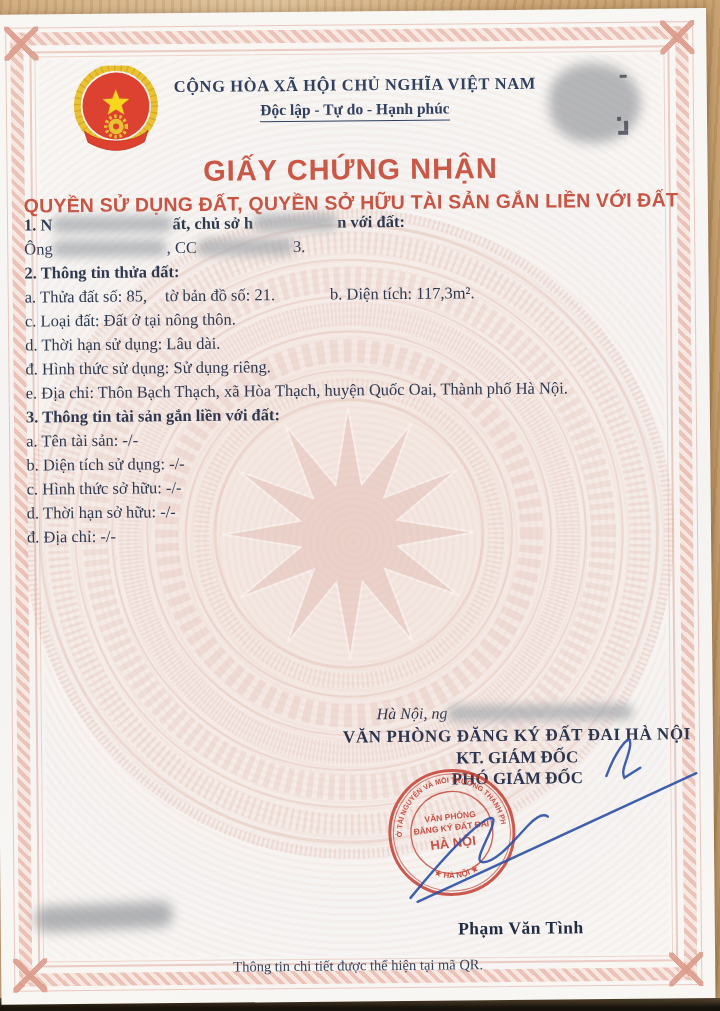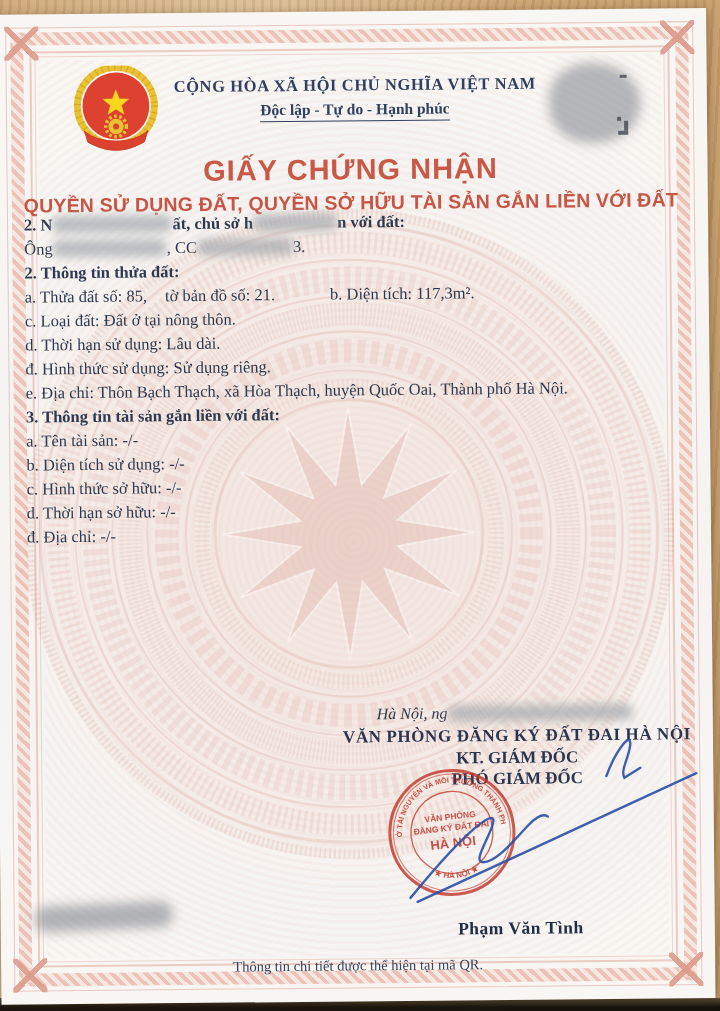--- a/index.html
+++ b/index.html
@@ -155,21 +155,21 @@
         <i class="mk2"></i>
         <i class="mk3"></i>
         <i class="mk4"></i>
     </div>
 
     <div class="cert-title">GIẤY CHỨNG NHẬN</div>
     <div class="cert-subtitle">QUYỀN SỬ DỤNG ĐẤT, QUYỀN SỞ HỮU TÀI SẢN GẮN LIỀN VỚI ĐẤT</div>
 
     <div class="body-text">
       <div class="bline bold">
-        <span>2. N</span><span class="redact" style="width:120px"></span><span>ất, chủ sở h</span><span class="redact" style="width:84px"></span><span>n với đất:</span>
+        <span>1. N</span><span class="redact" style="width:120px"></span><span>ất, chủ sở h</span><span class="redact" style="width:84px"></span><span>n với đất:</span>
       </div>
       <div class="bline">
         <span>Ông</span><span class="redact" style="width:114px"></span><span>, CC</span><span class="redact" style="width:96px"></span><span>3.</span>
       </div>
       <div class="bline bold">2. Thông tin thửa đất:</div>
       <div class="bline">
         <span>a. Thửa đất số: 85,</span><span class="gap1"></span><span>tờ bản đồ số: 21.</span><span class="gap2"></span><span>b. Diện tích: 117,3m².</span>
       </div>
       <div class="bline">c. Loại đất: Đất ở tại nông thôn.</div>
       <div class="bline">d. Thời hạn sử dụng: Lâu dài.</div>

